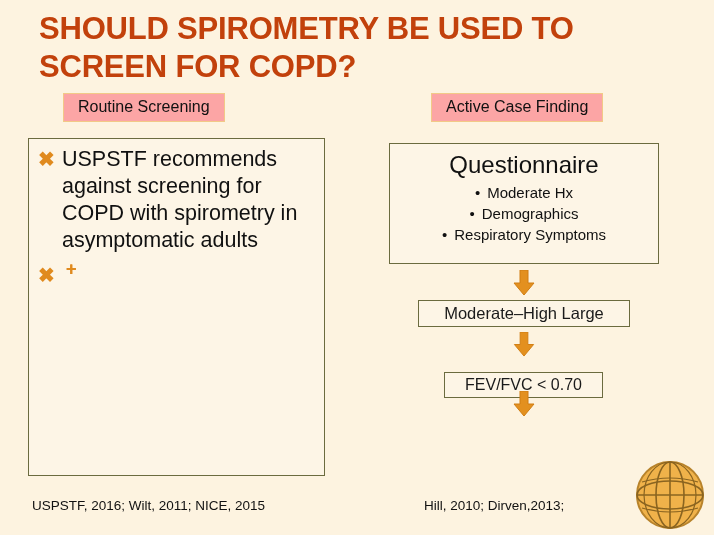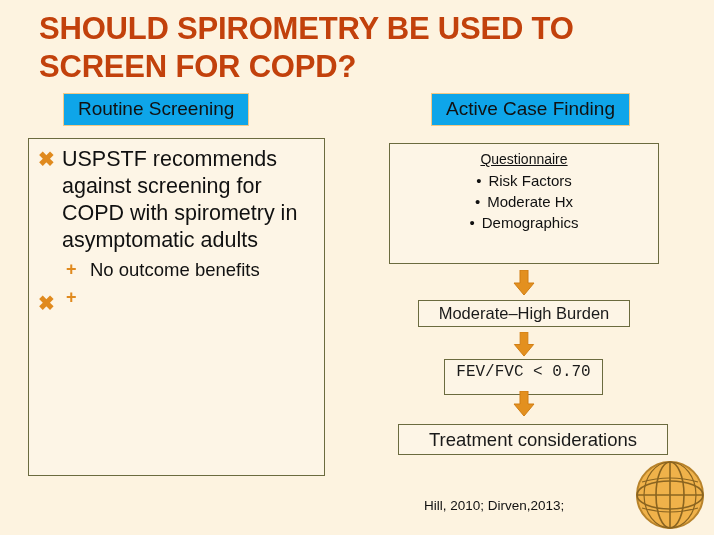--- a/index.html
+++ b/index.html
@@ -32,23 +32,23 @@
     line-height: 1.22;
     letter-spacing: -0.2px;
     color: #c2410c;
     text-transform: uppercase;
     margin-left: 11px;
   }
 
   
   .col-header {
     position: absolute;
-    background: #0ea5e9;
+    background: #fca5a5;
     border: 1px solid #f2c987;
-    font-size: 19px;
+    font-size: 16px;
     color: #111;
     padding: 4px 14px 5px 14px;
     line-height: 1.15;
     white-space: nowrap;
   }
   #header-routine {
     left: 63px;
     top: 93px;
   }
   #header-active {
@@ -116,22 +116,21 @@
     text-align: center;
   }
   #questionnaire-box {
     left: 389px;
     top: 143px;
     width: 270px;
     height: 121px;
     padding-top: 7px;
   }
   .q-title {
-    font-size: 14px;
-    text-decoration: underline;
+    font-size: 24px;
     color: #111;
     line-height: 1.2;
     margin-bottom: 2px;
   }
   .q-item {
     font-size: 15px;
     color: #111;
     line-height: 1.42;
     text-align: center;
   }
@@ -142,26 +141,25 @@
   #burden-box {
     left: 418px;
     top: 300px;
     width: 212px;
     height: 27px;
     font-size: 16.5px;
     line-height: 25px;
   }
   #fev-box {
     left: 444px;
-    top: 359px;
+    top: 372px;
     width: 159px;
-    height: 36px;
+    height: 26px;
     font-size: 16px;
     line-height: 24px;
-    font-family: Liberation Mono, monospace;
   }
   #treatment-box {
     left: 398px;
     top: 424px;
     width: 270px;
     height: 31px;
     font-size: 18.5px;
     line-height: 29px;
   }
 
@@ -212,61 +210,60 @@
 
   <div class="left-box"></div>
 
   <div class="bullet-list">
     <div class="bullet-l1">
       <span class="marker">✖</span>
       <span>USPSTF recommends against screening for COPD with spirometry in asymptomatic adults</span>
     </div>
     <div class="bullet-l2">
       <span class="marker">+</span>
-      <span>No outcome benefits</span>
     </div>
     <div class="bullet-l2">
       <span class="marker">+</span>
     </div>
     <div class="bullet-l1" style="margin-top:8px;">
       <span class="marker">✖</span>
     </div>
   </div>
 
   <div class="flow-box" id="questionnaire-box">
     <div class="q-title">Questionnaire</div>
-    <div class="q-item"><span class="dot">•</span><span>Risk Factors</span></div>
     <div class="q-item"><span class="dot">•</span><span>Moderate Hx</span></div>
     <div class="q-item"><span class="dot">•</span><span>Demographics</span></div>
+    <div class="q-item"><span class="dot">•</span><span>Respiratory Symptoms</span></div>
   </div>
 
   <div class="arrow" id="arrow-1">
     <svg width="22" height="26" viewBox="0 0 22 26">
         <path d="M7 0 H15 V13 H21 L11 25 L1 13 H7 Z" fill="#e3901f" stroke="#d07d12" stroke-width="1"></path>
       </svg>
   </div>
 
-  <div class="flow-box" id="burden-box">Moderate–High Burden</div>
+  <div class="flow-box" id="burden-box">Moderate–High Large</div>
 
   <div class="arrow" id="arrow-2">
     <svg width="22" height="25" viewBox="0 0 22 26">
         <path d="M7 0 H15 V13 H21 L11 25 L1 13 H7 Z" fill="#e3901f" stroke="#d07d12" stroke-width="1"></path>
       </svg>
   </div>
 
   <div class="flow-box" id="fev-box">FEV/FVC &lt; 0.70</div>
 
   <div class="arrow" id="arrow-3">
     <svg width="22" height="26" viewBox="0 0 22 26">
         <path d="M7 0 H15 V13 H21 L11 25 L1 13 H7 Z" fill="#e3901f" stroke="#d07d12" stroke-width="1"></path>
       </svg>
   </div>
 
-  <div class="flow-box" id="treatment-box">Treatment considerations</div>
-
+
+  <div class="citation" id="cite-left">USPSTF, 2016;  Wilt, 2011;  NICE, 2015</div>
   <div class="citation" id="cite-right">Hill, 2010; Dirven,2013;</div>
 
   <div id="globe-logo">
     <svg width="76" height="76" viewBox="0 0 76 76">
       <circle cx="38" cy="38" r="33" fill="#f0b24a" stroke="#b8832b" stroke-width="2"></circle>
       <ellipse cx="38" cy="38" rx="33" ry="14" fill="none" stroke="#8a6420" stroke-width="1.6"></ellipse>
       <ellipse cx="38" cy="38" rx="14" ry="33" fill="none" stroke="#8a6420" stroke-width="1.6"></ellipse>
       <ellipse cx="38" cy="38" rx="26" ry="33" fill="none" stroke="#8a6420" stroke-width="1.2"></ellipse>
       <line x1="5" y1="38" x2="71" y2="38" stroke="#8a6420" stroke-width="1.6"></line>
       <line x1="38" y1="5" x2="38" y2="71" stroke="#8a6420" stroke-width="1.6"></line>

